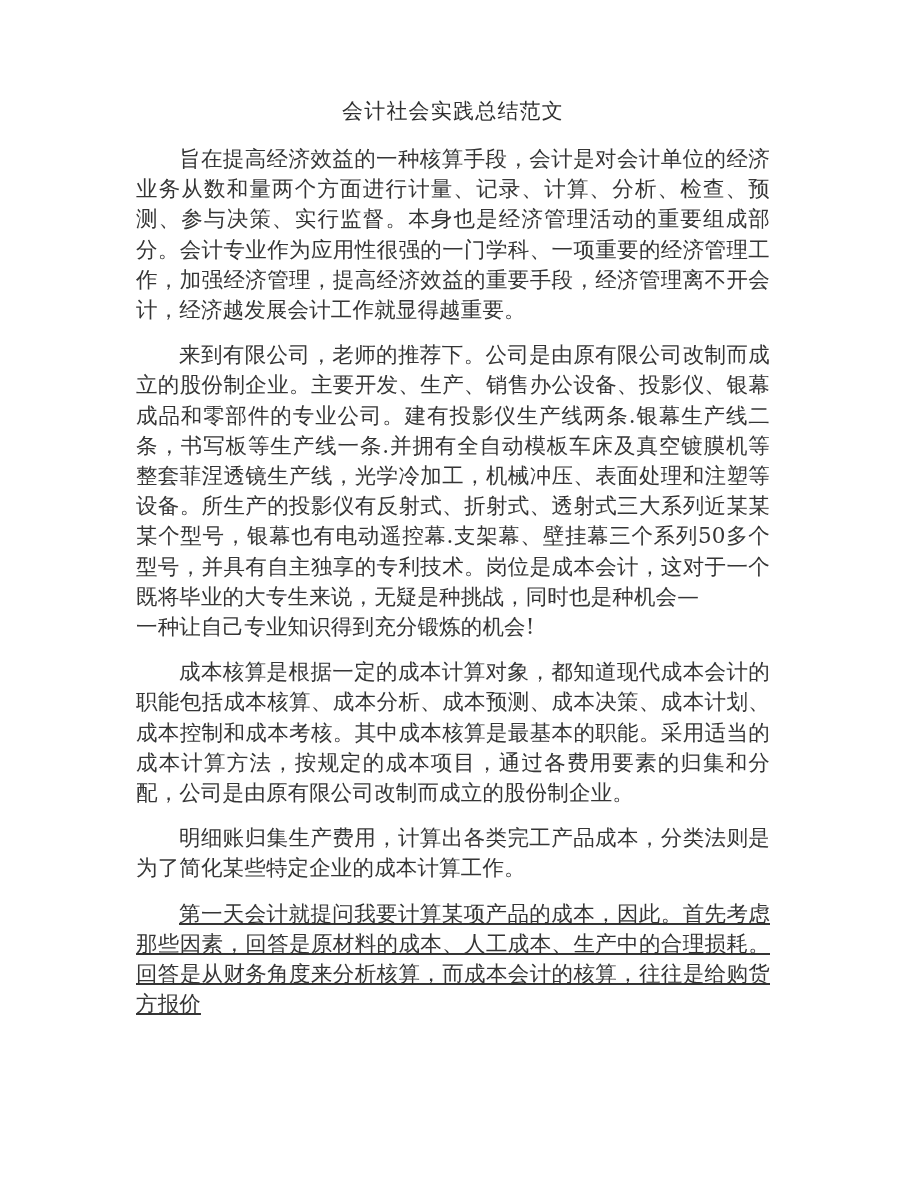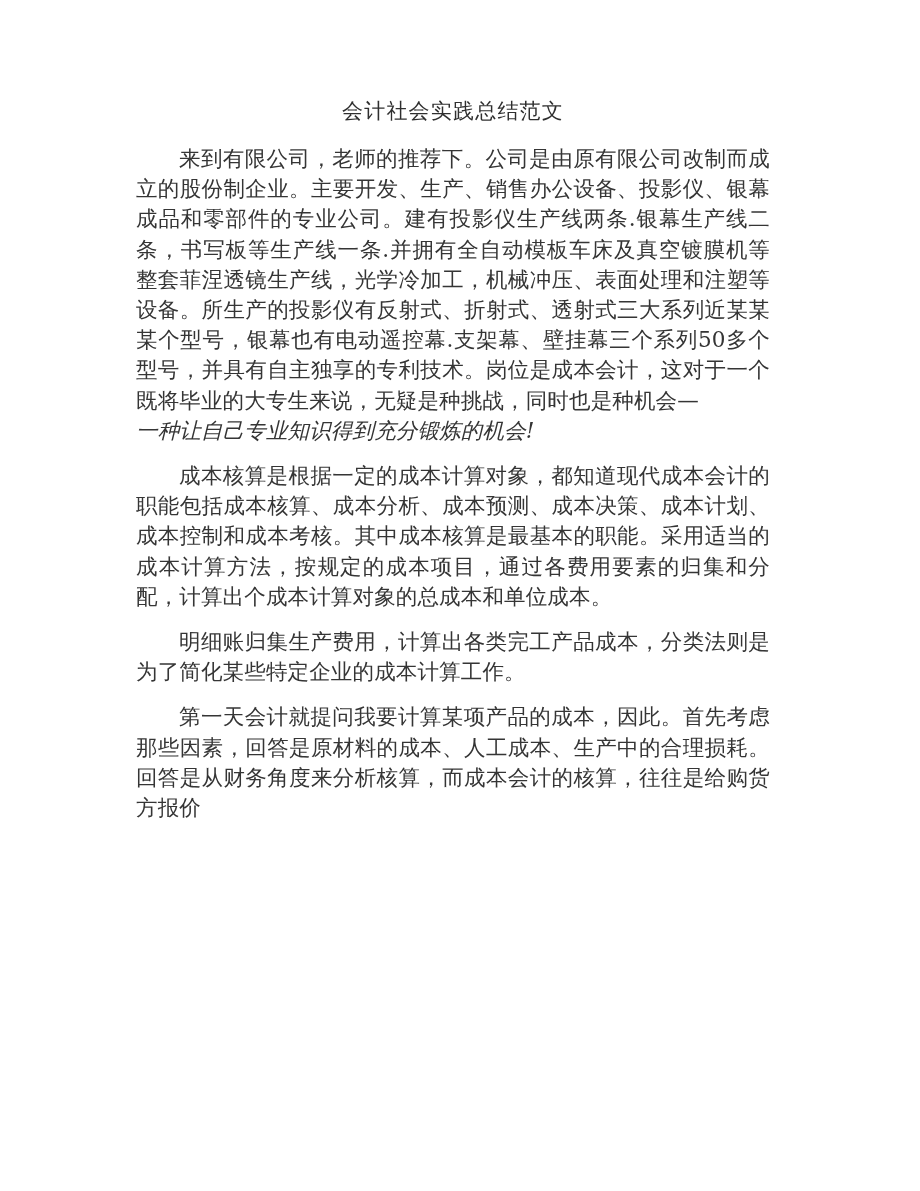--- a/index.html
+++ b/index.html
@@ -40,41 +40,42 @@
     color: #353535;
     text-align: justify;
     text-justify: inter-character;
     text-indent: 43px;
     margin: 0 0 15px 0;
     letter-spacing: 0.15px;
     word-break: break-all;
   }
   .para:last-child {
     margin-bottom: 6px;
+    text-decoration: underline;
   }
   .para .hardbreak-tail {
     display: block;
     text-indent: 0;
-    font-style: italic;
   }
   
   .para { text-align-last: left; }
 </style>
 </head>
 <body>
 
 <div class="page">
   <div class="doc-body">
 
     <h1 class="doc-title">会计社会实践总结范文</h1>
 
+    <p class="para">旨在提高经济效益的一种核算手段，会计是对会计单位的经济业务从数和量两个方面进行计量、记录、计算、分析、检查、预测、参与决策、实行监督。本身也是经济管理活动的重要组成部分。会计专业作为应用性很强的一门学科、一项重要的经济管理工作，加强经济管理，提高经济效益的重要手段，经济管理离不开会计，经济越发展会计工作就显得越重要。</p>
 
     <p class="para"><span>来到有限公司，老师的推荐下。公司是由原有限公司改制而成立的股份制企业。主要开发、生产、销售办公设备、投影仪、银幕成品和零部件的专业公司。建有投影仪生产线两条.银幕生产线二条，书写板等生产线一条.并拥有全自动模板车床及真空镀膜机等整套菲涅透镜生产线，光学冷加工，机械冲压、表面处理和注塑等设备。所生产的投影仪有反射式、折射式、透射式三大系列近某某某个型号，银幕也有电动遥控幕.支架幕、壁挂幕三个系列50多个型号，并具有自主独享的专利技术。岗位是成本会计，这对于一个既将毕业的大专生来说，无疑是种挑战，同时也是种机会—</span><span class="hardbreak-tail">一种让自己专业知识得到充分锻炼的机会!</span></p>
 
-    <p class="para">成本核算是根据一定的成本计算对象，都知道现代成本会计的职能包括成本核算、成本分析、成本预测、成本决策、成本计划、成本控制和成本考核。其中成本核算是最基本的职能。采用适当的成本计算方法，按规定的成本项目，通过各费用要素的归集和分配，计算出个成本计算对象的总成本和单位成本。</p>
+    <p class="para">成本核算是根据一定的成本计算对象，都知道现代成本会计的职能包括成本核算、成本分析、成本预测、成本决策、成本计划、成本控制和成本考核。其中成本核算是最基本的职能。采用适当的成本计算方法，按规定的成本项目，通过各费用要素的归集和分配，公司是由原有限公司改制而成立的股份制企业。</p>
 
 
     <p class="para">明细账归集生产费用，计算出各类完工产品成本，分类法则是为了简化某些特定企业的成本计算工作。</p>
 
     <p class="para">第一天会计就提问我要计算某项产品的成本，因此。首先考虑那些因素，回答是原材料的成本、人工成本、生产中的合理损耗。回答是从财务角度来分析核算，而成本会计的核算，往往是给购货方报价</p>
 
   </div>
 </div>
 
 </body></html>

